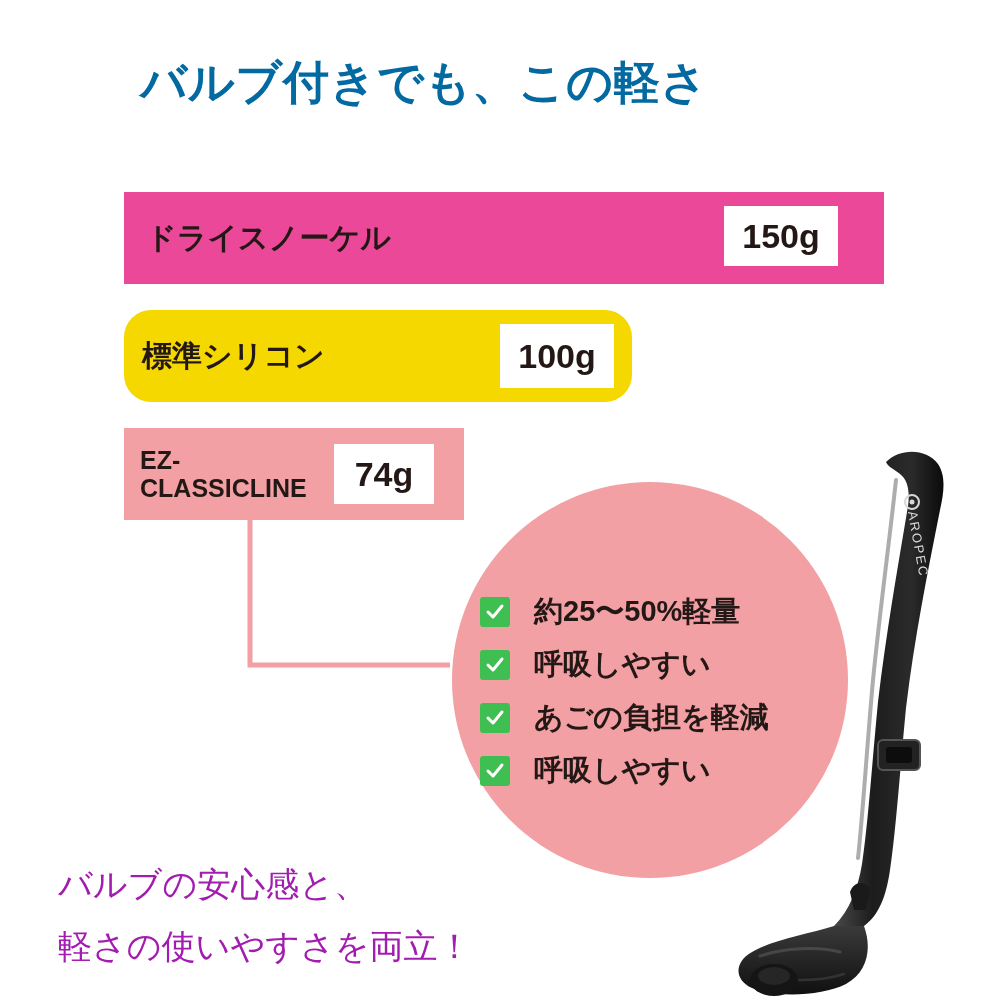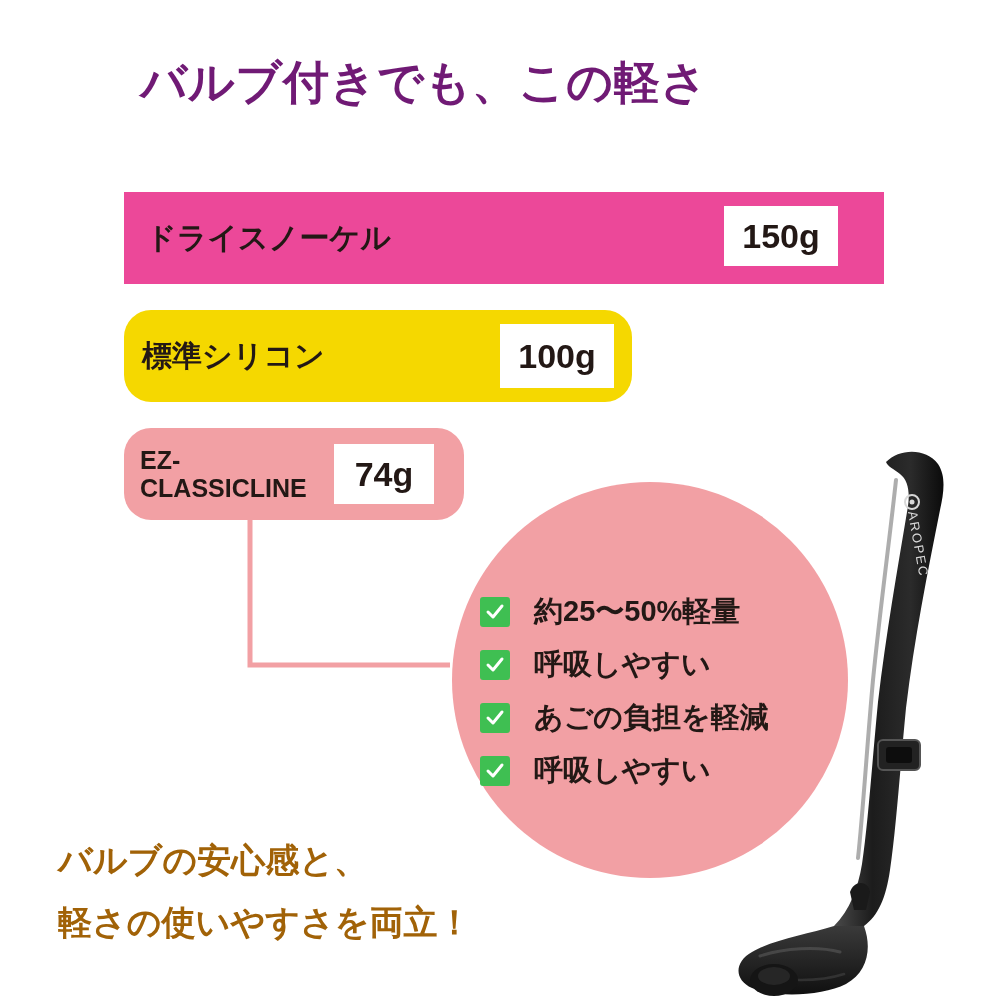--- a/index.html
+++ b/index.html
@@ -21,21 +21,21 @@
 
   
   .title {
     position: absolute;
     left: 0;
     top: 52px;
     width: 848px;
     text-align: center;
     font-size: 46px;
     font-weight: bold;
-    color: #701a75;
+    color: #0369a1;
     letter-spacing: 0.5px;
     white-space: nowrap;
   }
 
   
   .bar {
     position: absolute;
     display: flex;
     align-items: center;
     box-sizing: border-box;
@@ -90,21 +90,20 @@
     height: 64px;
   }
 
   #bar-ez {
     left: 124px;
     top: 428px;
     width: 340px;
     height: 92px;
     background: #f2a0a4;
     padding-left: 16px;
-    border-radius: 27px;
   }
   #bar-ez .bar-label {
     font-size: 25px;
   }
   #chip-ez {
     left: 334px;
     top: 444px;
     width: 100px;
     height: 60px;
   }
@@ -158,23 +157,24 @@
     color: #231815;
     white-space: nowrap;
     margin-left: 12px;
   }
 
   
   .caption {
     position: absolute;
     left: 58px;
     font-size: 34px;
-    font-weight: bold;
-    color: #a16207;
+    font-weight: normal;
+    color: #a21caf;
     white-space: nowrap;
+    margin-top: 24px;
   }
   #caption-1 { top: 838px; }
   #caption-2 { top: 900px; }
 
   
   #snorkel {
     position: absolute;
     left: 700px;
     top: 440px;
     width: 300px;

